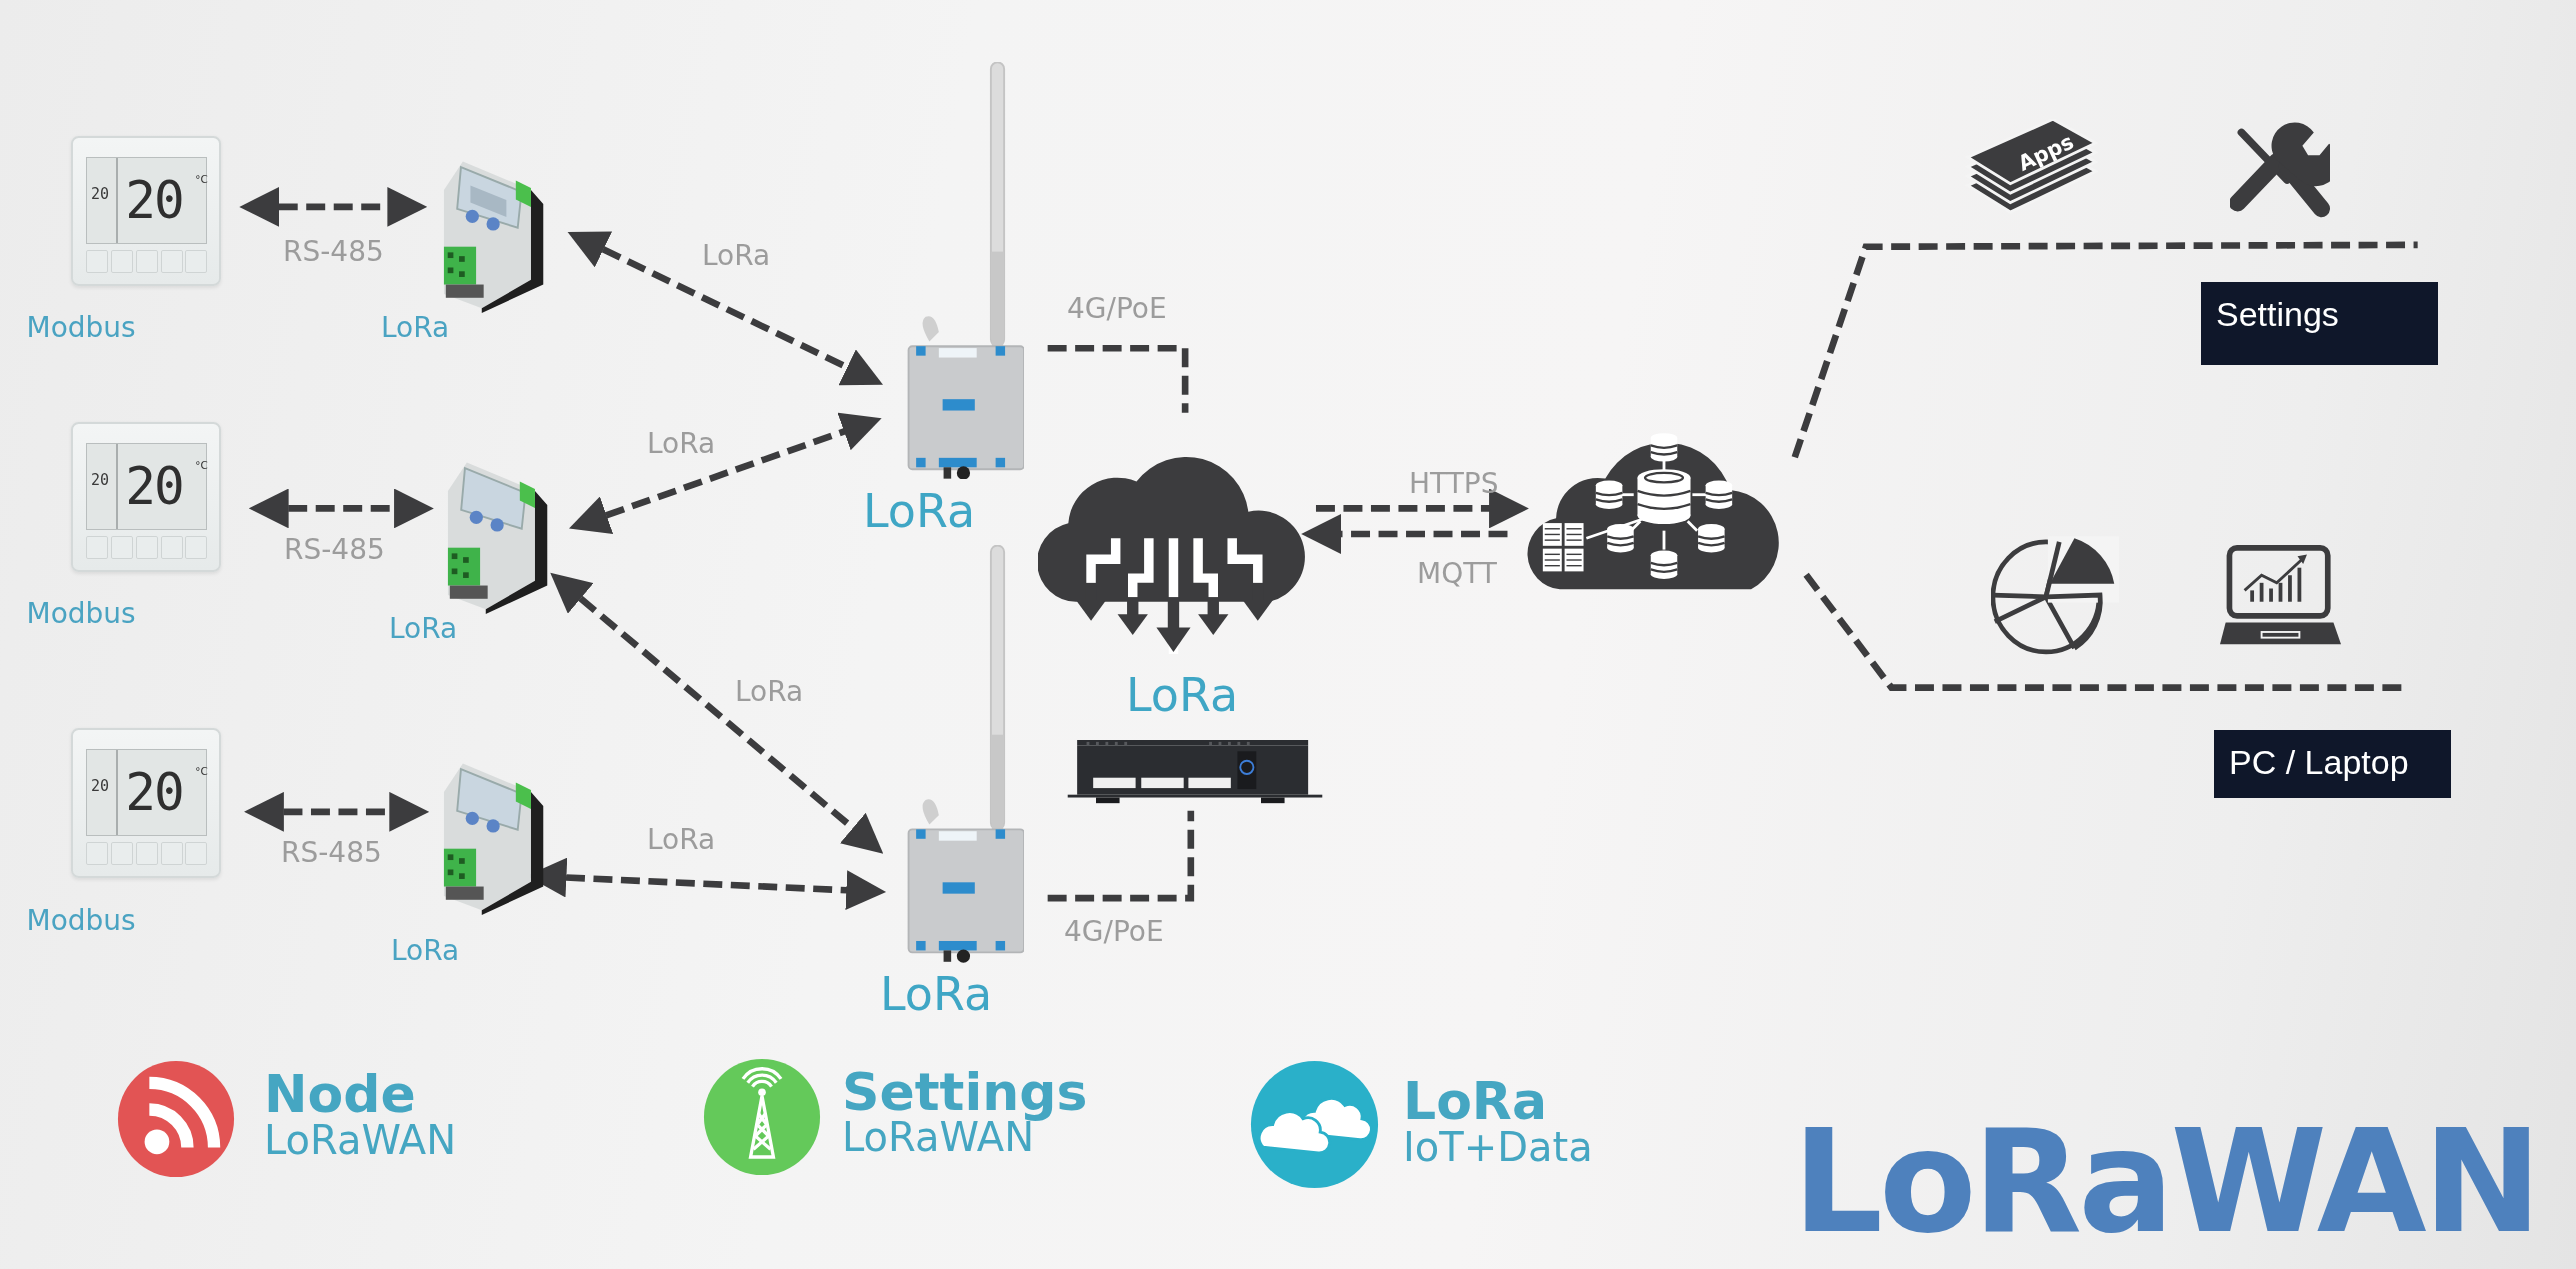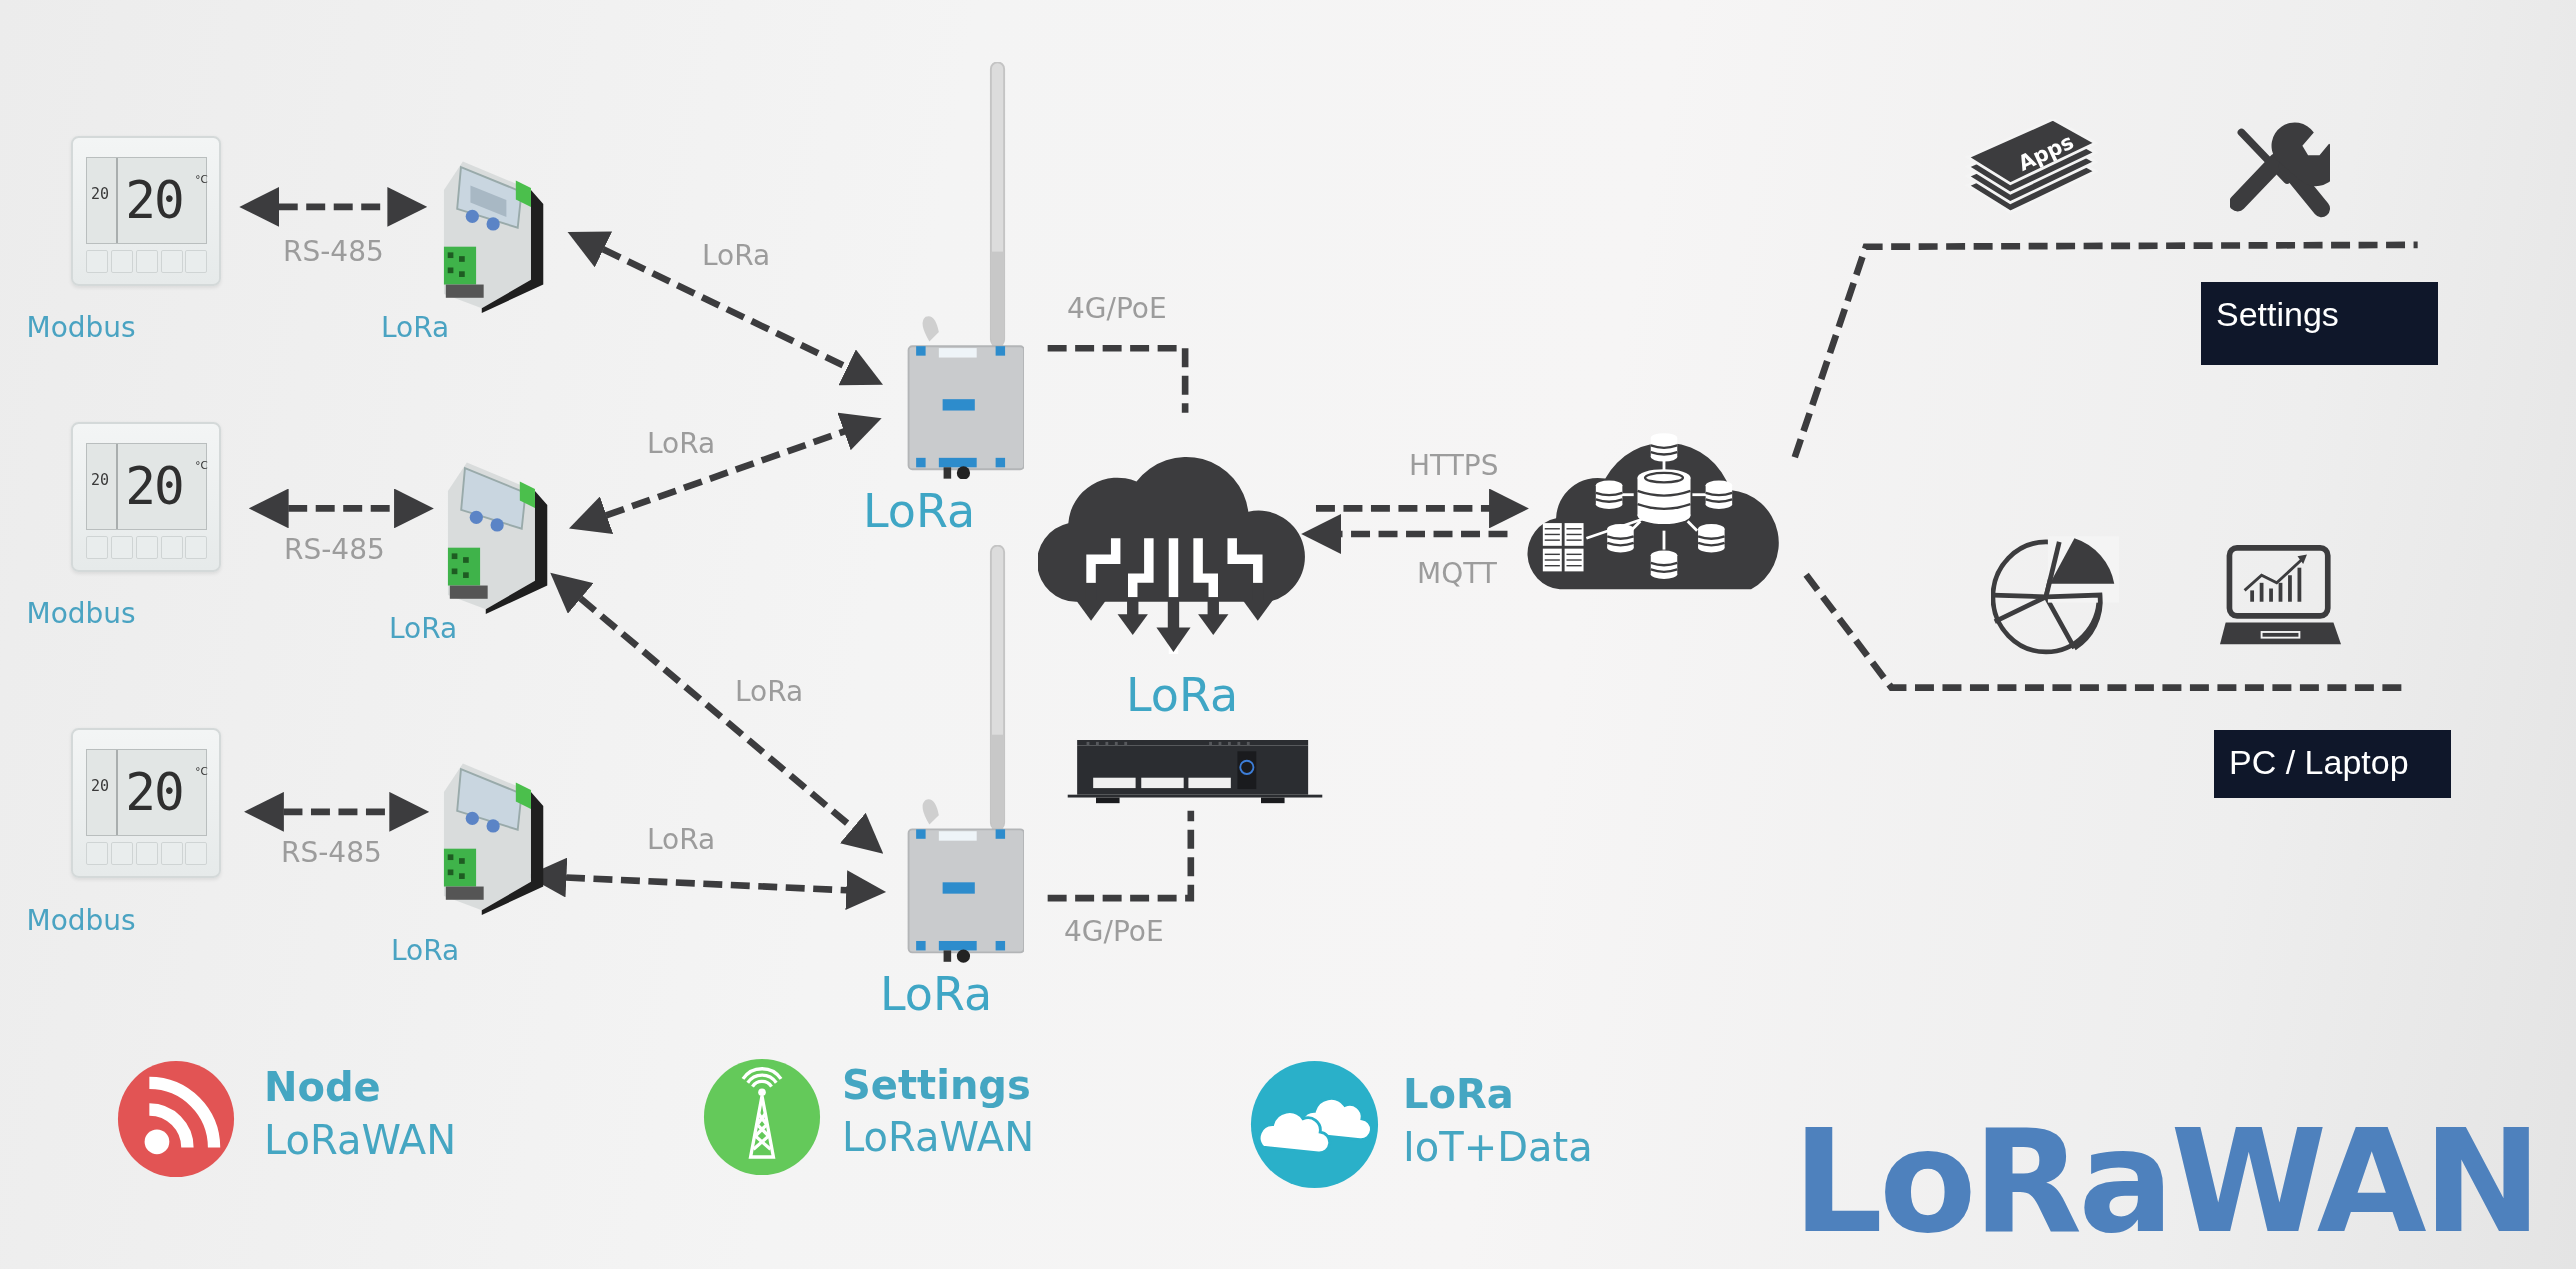--- a/index.html
+++ b/index.html
@@ -35,21 +35,21 @@
 
   
   .node { position: absolute; width: 123px; height: 161px; }
   
   .gw { position: absolute; width: 123px; }
   .label-box {
     position: absolute; background: #0f172a; color: #ffffff;
     font-family: "Liberation Sans", "DejaVu Sans", sans-serif;
     font-size: 34px; padding: 13.3px 15px; white-space: nowrap;
   }
-  .legend-title { color: #45a6c2; font-weight: bold; font-size: 40px; white-space: nowrap; }
+  .legend-title { color: #45a6c2; font-weight: bold; font-size: 52px; white-space: nowrap; }
   .legend-sub { color: #45a6c2; font-size: 40px; white-space: nowrap; }
   .brand {
     position: absolute; right: 38px; bottom: 17px;
     font-family: "DejaVu Sans", sans-serif; font-weight: bold;
     color: #4e81bd; font-size: 142px; letter-spacing: -3.8px; line-height: 1;
   }
 </style>
 </head>
 <body>
 
@@ -273,21 +273,21 @@
   <rect x="27" y="40" width="45" height="11" fill="#f0f0f0"></rect>
   <rect x="78" y="40" width="45" height="11" fill="#f0f0f0"></rect>
   <rect x="128" y="40" width="45" height="11" fill="#f0f0f0"></rect>
   <rect x="180" y="12" width="20" height="40" fill="#1a1b1e"></rect>
   <circle cx="190" cy="29" r="7" fill="none" stroke="#3d7ed8" stroke-width="2"></circle>
   <rect x="0" y="58" width="270" height="3" fill="#2b2d31"></rect>
   <rect x="30" y="61" width="25" height="6" fill="#1a1b1e"></rect>
     <rect x="205" y="61" width="25" height="6" fill="#1a1b1e"></rect>
 </svg>
 
-<div class="abs lbl-gray" style="left:1409px;top:449px">HTTPS</div>
+<div class="abs lbl-gray" style="left:1409px;top:467px">HTTPS</div>
 <div class="abs lbl-gray" style="left:1417px;top:557px">MQTT</div>
 
 <svg class="abs" style="left:1522px;top:417px;width:284px;height:180px" viewBox="0 0 300 190">
   <path d="M40 182 a38 38 0 0 1 -4 -75 a44 44 0 0 1 52 -42 a72 72 0 0 1 132 12 a56 56 0 0 1 22 105 Z" fill="#3c3c3e"></path>
 
   <g fill="#ffffff">
     <rect x="22" y="112" width="20" height="24"></rect>
       <rect x="45" y="112" width="20" height="24"></rect>
     <rect x="22" y="139" width="20" height="24"></rect>
       <rect x="45" y="139" width="20" height="24"></rect>

